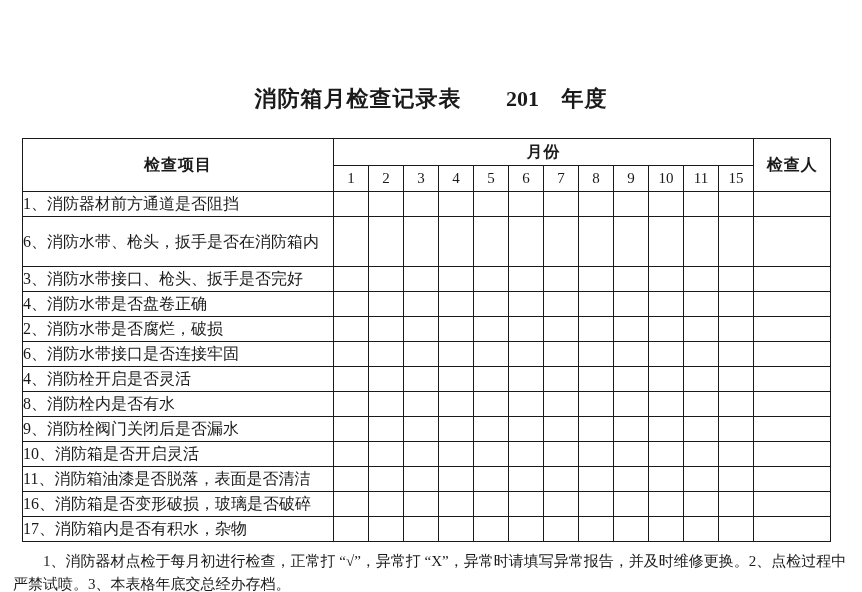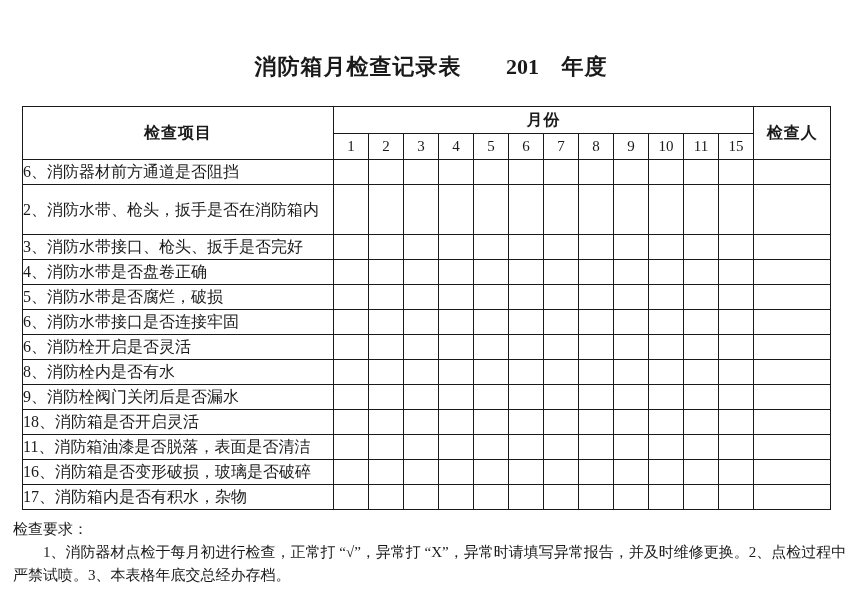--- a/index.html
+++ b/index.html
@@ -11,20 +11,21 @@
     width: 862px;
     height: 592px;
     overflow: hidden;
     font-family: "Liberation Serif", "DejaVu Serif", serif;
     color: #1a1a1a;
   }
   .page {
     position: relative;
     width: 862px;
     height: 436px;
+    margin-top: 32px;
   }
   
   .title {
     margin: 0;
     padding-top: 52px;
     text-align: center;
     font-size: 22px;
     font-weight: bold;
     letter-spacing: 1px;
     line-height: 30px;
@@ -132,37 +133,37 @@
           <th>7</th>
           <th>8</th>
           <th>9</th>
           <th>10</th>
           <th>11</th>
           <th>15</th>
         </tr>
     </thead>
     <tbody id="table-body">
         <tr>
-          <td class="item-label">6、消防器材前方通道是否阻挡</td>
+          <td class="item-label">1、消防器材前方通道是否阻挡</td>
           <td></td>
           <td></td>
           <td></td>
           <td></td>
           <td></td>
           <td></td>
           <td></td>
           <td></td>
           <td></td>
           <td></td>
           <td></td>
           <td></td>
           <td></td>
         </tr>
         <tr class="tall-row">
-          <td class="item-label">2、消防水带、枪头，扳手是否在消防箱内</td>
+          <td class="item-label">6、消防水带、枪头，扳手是否在消防箱内</td>
           <td></td>
           <td></td>
           <td></td>
           <td></td>
           <td></td>
           <td></td>
           <td></td>
           <td></td>
           <td></td>
           <td></td>
@@ -196,21 +197,21 @@
           <td></td>
           <td></td>
           <td></td>
           <td></td>
           <td></td>
           <td></td>
           <td></td>
           <td></td>
         </tr>
         <tr>
-          <td class="item-label">5、消防水带是否腐烂，破损</td>
+          <td class="item-label">2、消防水带是否腐烂，破损</td>
           <td></td>
           <td></td>
           <td></td>
           <td></td>
           <td></td>
           <td></td>
           <td></td>
           <td></td>
           <td></td>
           <td></td>
@@ -228,21 +229,21 @@
           <td></td>
           <td></td>
           <td></td>
           <td></td>
           <td></td>
           <td></td>
           <td></td>
           <td></td>
         </tr>
         <tr>
-          <td class="item-label">6、消防栓开启是否灵活</td>
+          <td class="item-label">4、消防栓开启是否灵活</td>
           <td></td>
           <td></td>
           <td></td>
           <td></td>
           <td></td>
           <td></td>
           <td></td>
           <td></td>
           <td></td>
           <td></td>
@@ -276,21 +277,21 @@
           <td></td>
           <td></td>
           <td></td>
           <td></td>
           <td></td>
           <td></td>
           <td></td>
           <td></td>
         </tr>
         <tr>
-          <td class="item-label">18、消防箱是否开启灵活</td>
+          <td class="item-label">10、消防箱是否开启灵活</td>
           <td></td>
           <td></td>
           <td></td>
           <td></td>
           <td></td>
           <td></td>
           <td></td>
           <td></td>
           <td></td>
           <td></td>
@@ -343,17 +344,16 @@
           <td></td>
           <td></td>
           <td></td>
           <td></td>
           <td></td>
         </tr>
       </tbody>
   </table>
 
   <div class="notes">
-    <div class="notes-heading">检查要求：</div>
     <div class="notes-body">1、消防器材点检于每月初进行检查，正常打 “√”，异常打 “X”，异常时请填写异常报告，并及时维修更换。2、点检过程中严禁试喷。3、本表格年底交总经办存档。</div>
   </div>
 
 </div>
 
 </body></html>

